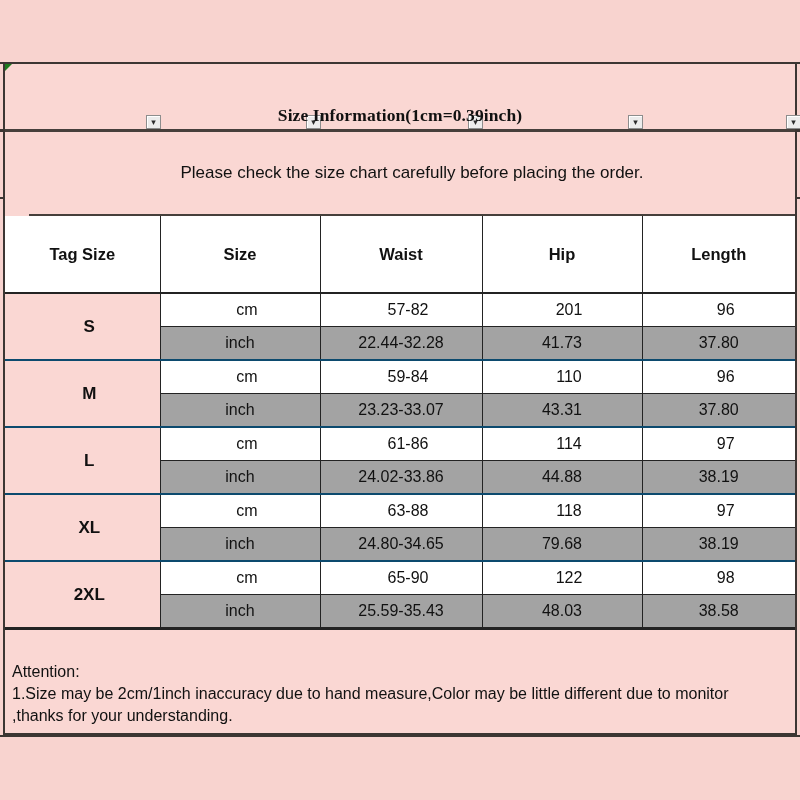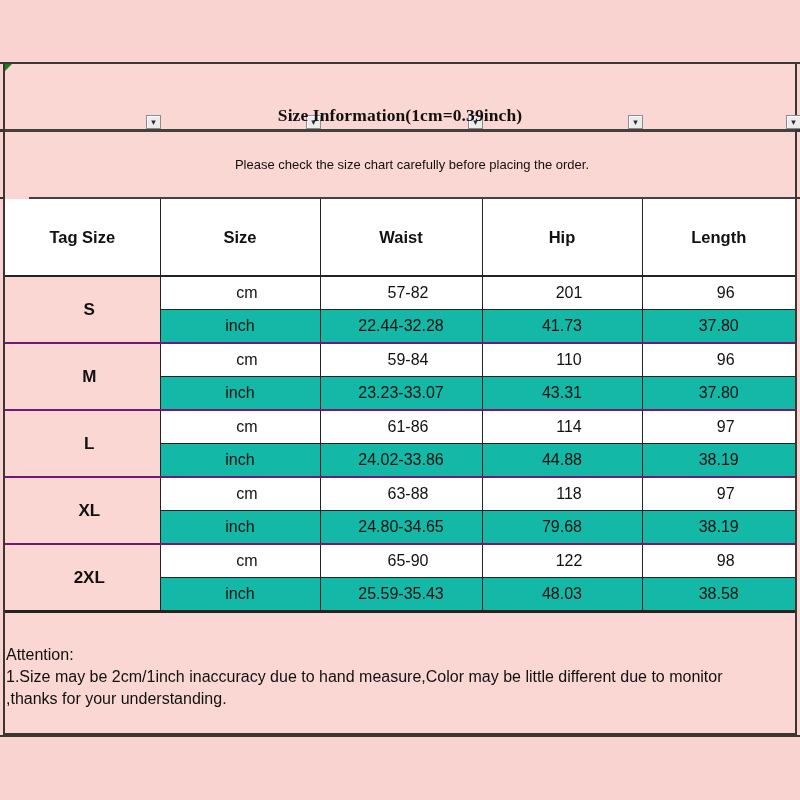--- a/index.html
+++ b/index.html
@@ -39,49 +39,49 @@
     position:absolute;z-index:1;top:51px;width:15px;height:14px;
     box-sizing:border-box;background:#ececec;border:1px solid #8d8d8d;
     box-shadow:inset 1px 1px 0 #ffffff;
     display:flex;align-items:center;justify-content:center;
     cursor:pointer;
   }
   .filter-btn span{font-size:9px;line-height:9px;color:#2c2c2c;}
   .fb1{left:141px}.fb2{left:301px}.fb3{left:463px}.fb4{left:623px}.fb5{left:781px}
 
   .row-notice{
-    box-sizing:border-box;height:67px;border-bottom:2px solid #463f3b;
+    box-sizing:border-box;height:84px;border-bottom:2px solid #463f3b;
     display:flex;align-items:center;justify-content:center;
-    font-size:13px;
+    font-size:17px;
     margin-left:24px;
   }
 
   table.size-table{
     width:100%;border-collapse:collapse;table-layout:fixed;
   }
   .size-table td,.size-table th{
     border:1px solid #232323;text-align:center;vertical-align:middle;
     padding:0;overflow:hidden;white-space:nowrap;
   }
   .size-table th{
     height:76px;font-size:16.5px;font-weight:bold;background:#ffffff;
     border-top:none;border-bottom:2px solid #232323;
   }
   .size-table td{height:32px;font-size:16px;background:#ffffff;}
-  .size-table td.pink{background:#14b8a6;margin-left:12px;}
+  .size-table td.pink{background:#a3a3a3;margin-left:12px;}
   .size-table td.size-cell{
     background:#fad7d3;font-weight:bold;font-size:17px;
   }
-  .size-table tr.group-start td{border-top:2px solid #701a75;padding-left:14px;}
+  .size-table tr.group-start td{border-top:2px solid #0c4a6e;padding-left:14px;}
   .size-table td:first-child,.size-table th:first-child{border-left:none;}
   .size-table td:last-child,.size-table th:last-child{border-right:none;}
 
   .attention{
     box-sizing:border-box;height:123px;border-top:2px solid #232323;
-    padding:31px 6px 0 1px;
+    padding:31px 6px 0 7px;
     font-size:16px;line-height:22px;
   }
 </style>
 </head>
 <body>
 
 <div class="hline" id="hl-top"></div>
 <div class="hline" id="hl-title"></div>
 <div class="hline" id="hl-notice"></div>
 <div class="hline" id="hl-bottom"></div>

